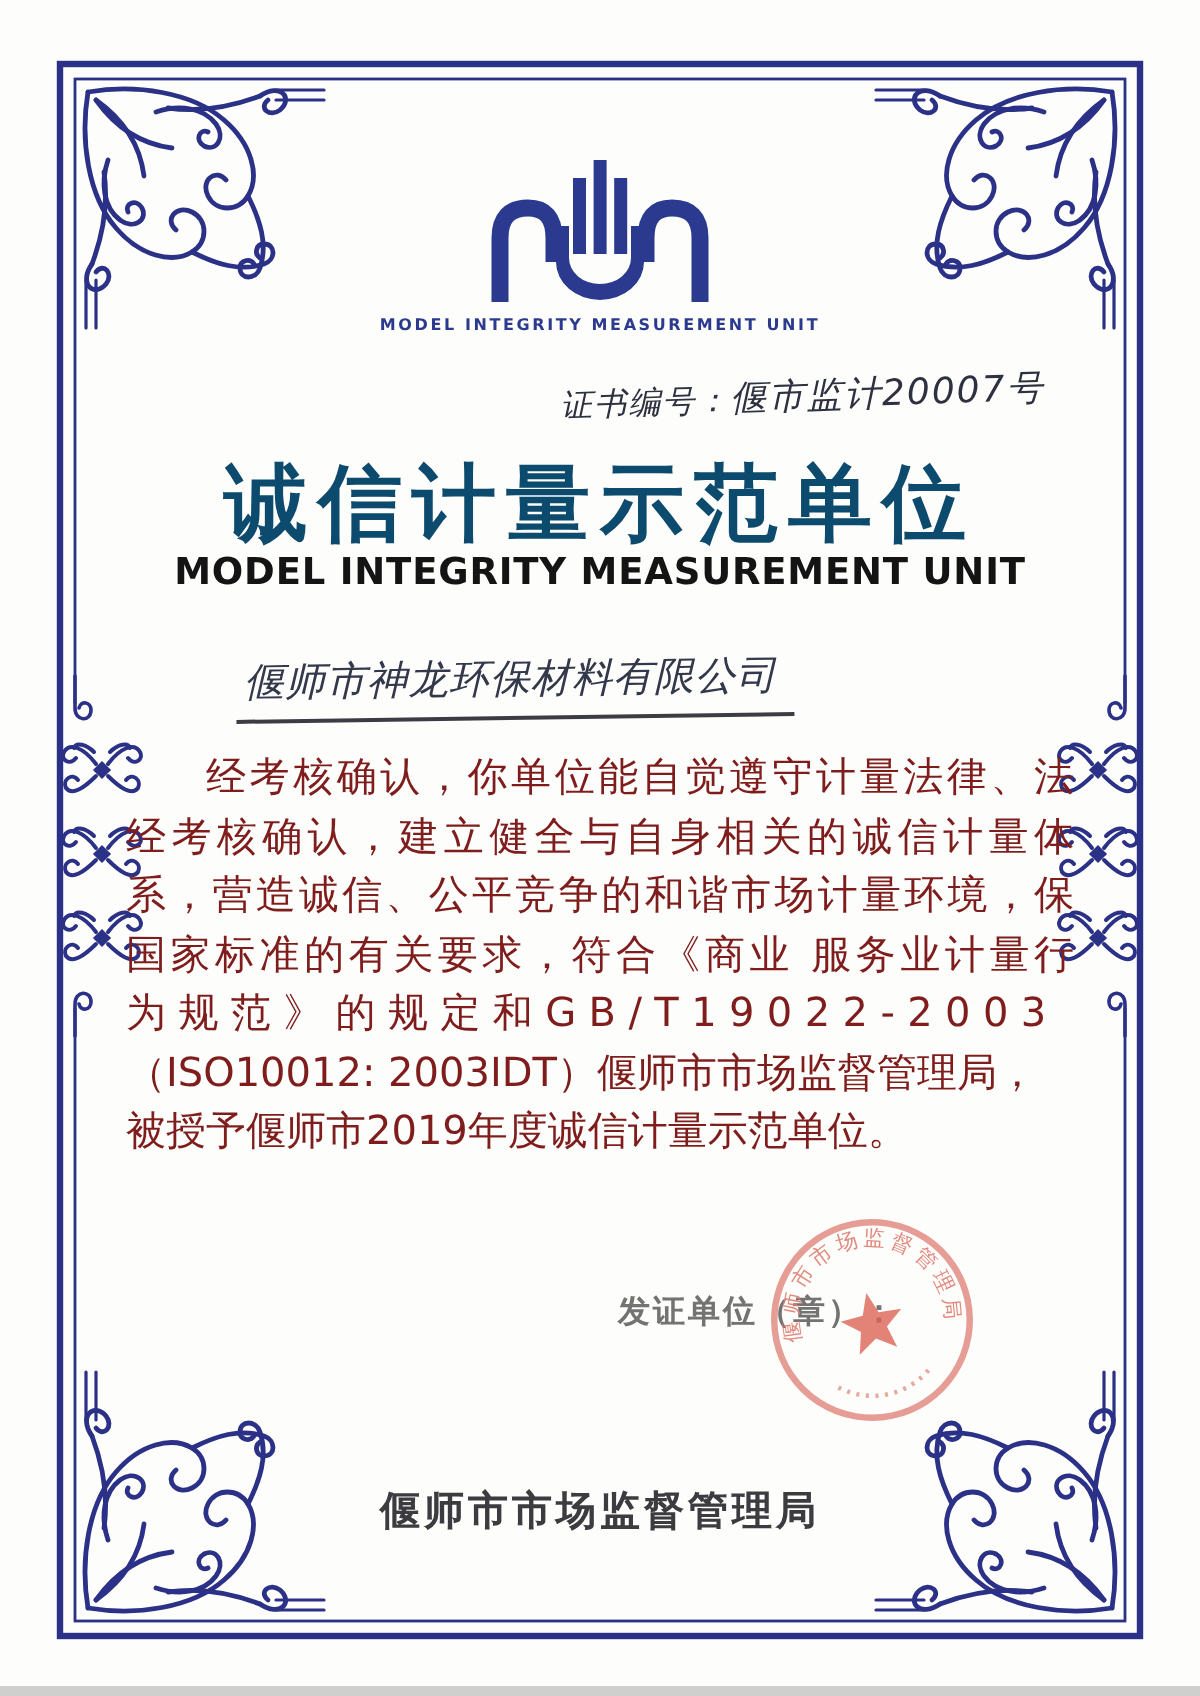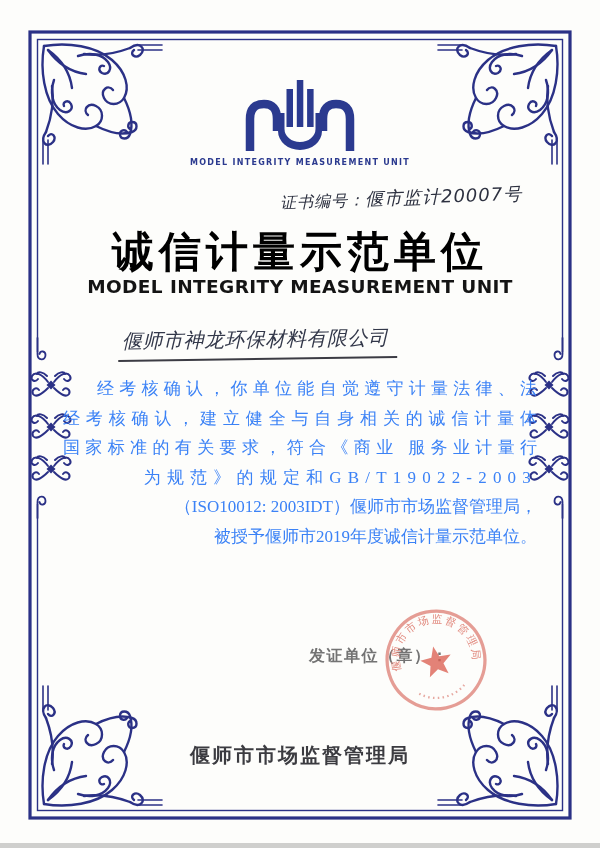--- a/index.html
+++ b/index.html
@@ -10,33 +10,33 @@
   #frame{left:0;top:0;width:600px;height:848px;pointer-events:none;}
   
   #logo{left:238px;top:72px;width:124px;height:88px;}
   .logo-caption{left:0;top:158px;width:600px;text-align:center;
      font-size:8px;font-weight:bold;color:#2b3a8f;letter-spacing:1.3px;}
   
   .certno{right:78px;top:186px;font-size:16px;color:#2d3140;font-style:italic;
      transform:rotate(-2deg);letter-spacing:1px;}
   .certno .hand{font-size:18px;}
   
-  .title{left:0;top:224px;width:600px;text-align:center;color:#000000;
+  .title{left:0;top:224px;width:600px;text-align:center;color:#0c4a6e;
      font-family:"DejaVu Serif","Liberation Serif",serif;
      font-size:42px;font-weight:900;letter-spacing:5px;}
   .subtitle{left:0;top:276px;width:600px;text-align:center;color:#141414;
      font-size:18.5px;font-weight:800;letter-spacing:0.4px;}
   
   .awardee{left:118px;top:326px;min-width:228px;display:inline-block;
      border-bottom:2px solid #3c3c44;padding:0 8px 5px 4px;
      font-style:italic;font-size:20px;color:#33384a;transform:rotate(-0.8deg);
      letter-spacing:0.5px;}
   
-  .body-text{left:63px;top:374px;width:474px;color:#3b82f6;font-size:17px;font-family:Liberation Serif, serif;}
-  .bline{height:29.5px;line-height:29.5px;white-space:nowrap;text-align:right;}
+  .body-text{left:63px;top:374px;width:474px;color:#7f1d1d;font-size:20px;}
+  .bline{height:29.5px;line-height:29.5px;white-space:nowrap;}
   .just{text-align:justify;text-align-last:justify;white-space:normal;}
   .indent{text-indent:2em;}
   .spread{letter-spacing:6.2px;}
   
   .issuer{left:309px;top:646px;font-size:16px;font-weight:600;color:#737373;
      letter-spacing:1.5px;}
   #seal{left:380px;top:604px;width:112px;height:112px;opacity:0.92;}
   .footer-org{left:0;top:742px;width:600px;text-align:center;font-size:20px;
      font-weight:600;color:#3b3b40;letter-spacing:2px;}
   
@@ -124,20 +124,21 @@
 </div>
 
 <div class="abs title">诚信计量示范单位</div>
 <div class="abs subtitle">MODEL INTEGRITY MEASUREMENT UNIT</div>
 
 <div class="abs awardee">偃师市神龙环保材料有限公司</div>
 
 <div class="abs body-text">
   <div class="bline just indent">经考核确认，你单位能自觉遵守计量法律、法</div>
   <div class="bline just">经考核确认，建立健全与自身相关的诚信计量体</div>
+  <div class="bline just">系，营造诚信、公平竞争的和谐市场计量环境，保</div>
   <div class="bline just">国家标准的有关要求，符合《商业 服务业计量行</div>
   <div class="bline spread">为规范》的规定和GB/T19022-2003</div>
   <div class="bline">（ISO10012: 2003IDT）偃师市市场监督管理局，</div>
   <div class="bline">被授予偃师市2019年度诚信计量示范单位。</div>
 </div>
 
 <div class="abs issuer">发证单位（章）：</div>
 
 <svg id="seal" class="abs" viewBox="0 0 110 110">
   <g transform="rotate(-12 55 55)">

